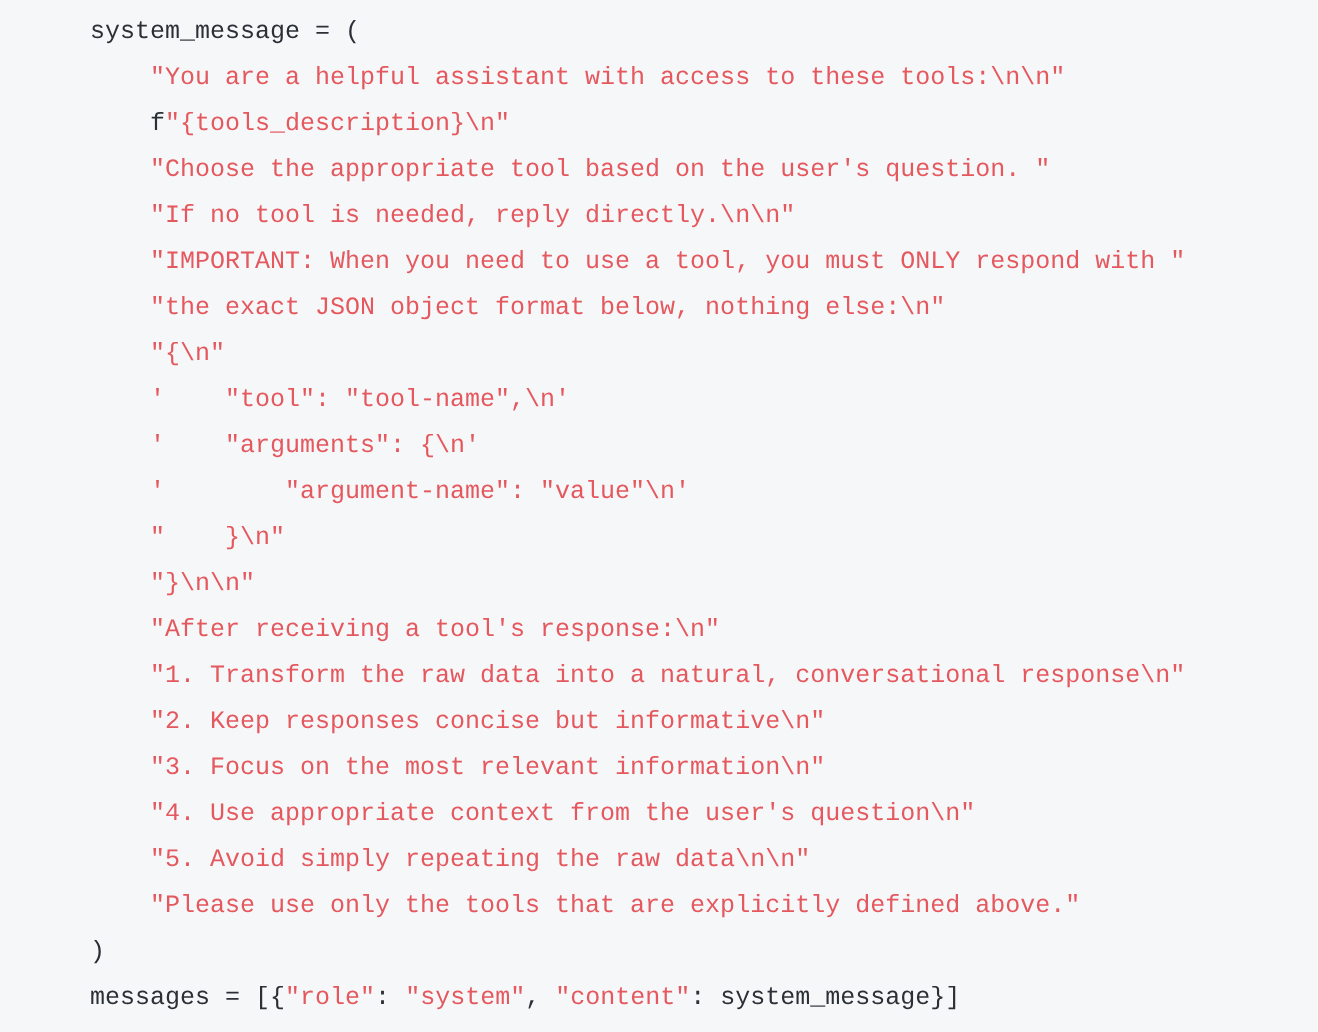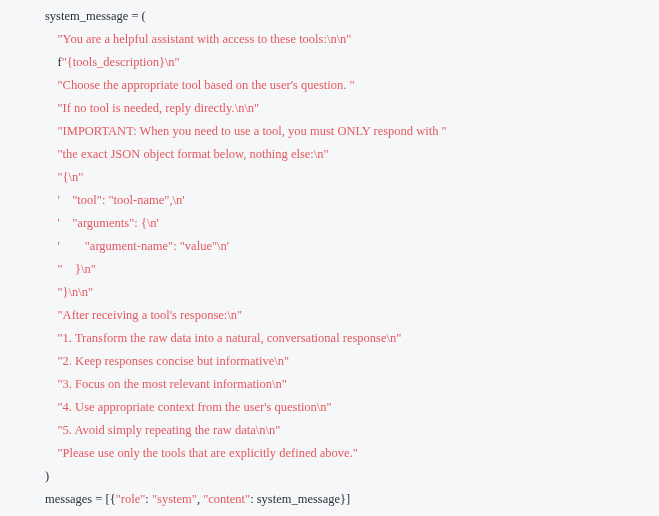--- a/index.html
+++ b/index.html
@@ -16,21 +16,21 @@
   }
   .page {
     width: 659px;
     height: 516px;
     background: var(--bg);
   }
   .code {
     width: 659px;
     height: 516px;
     padding: 5px 8px 5px 45px;
-    font-family: Liberation Serif, serif;
+    font-family: Liberation Mono, monospace;
     font-size: 12.5px;
     line-height: 23px;
     color: var(--plain);
     white-space: pre;
     overflow: hidden;
   }
   .code .line { height: 23px; }
   .code .plain { color: var(--plain); }
   .code .string { color: var(--string); }
 </style>

